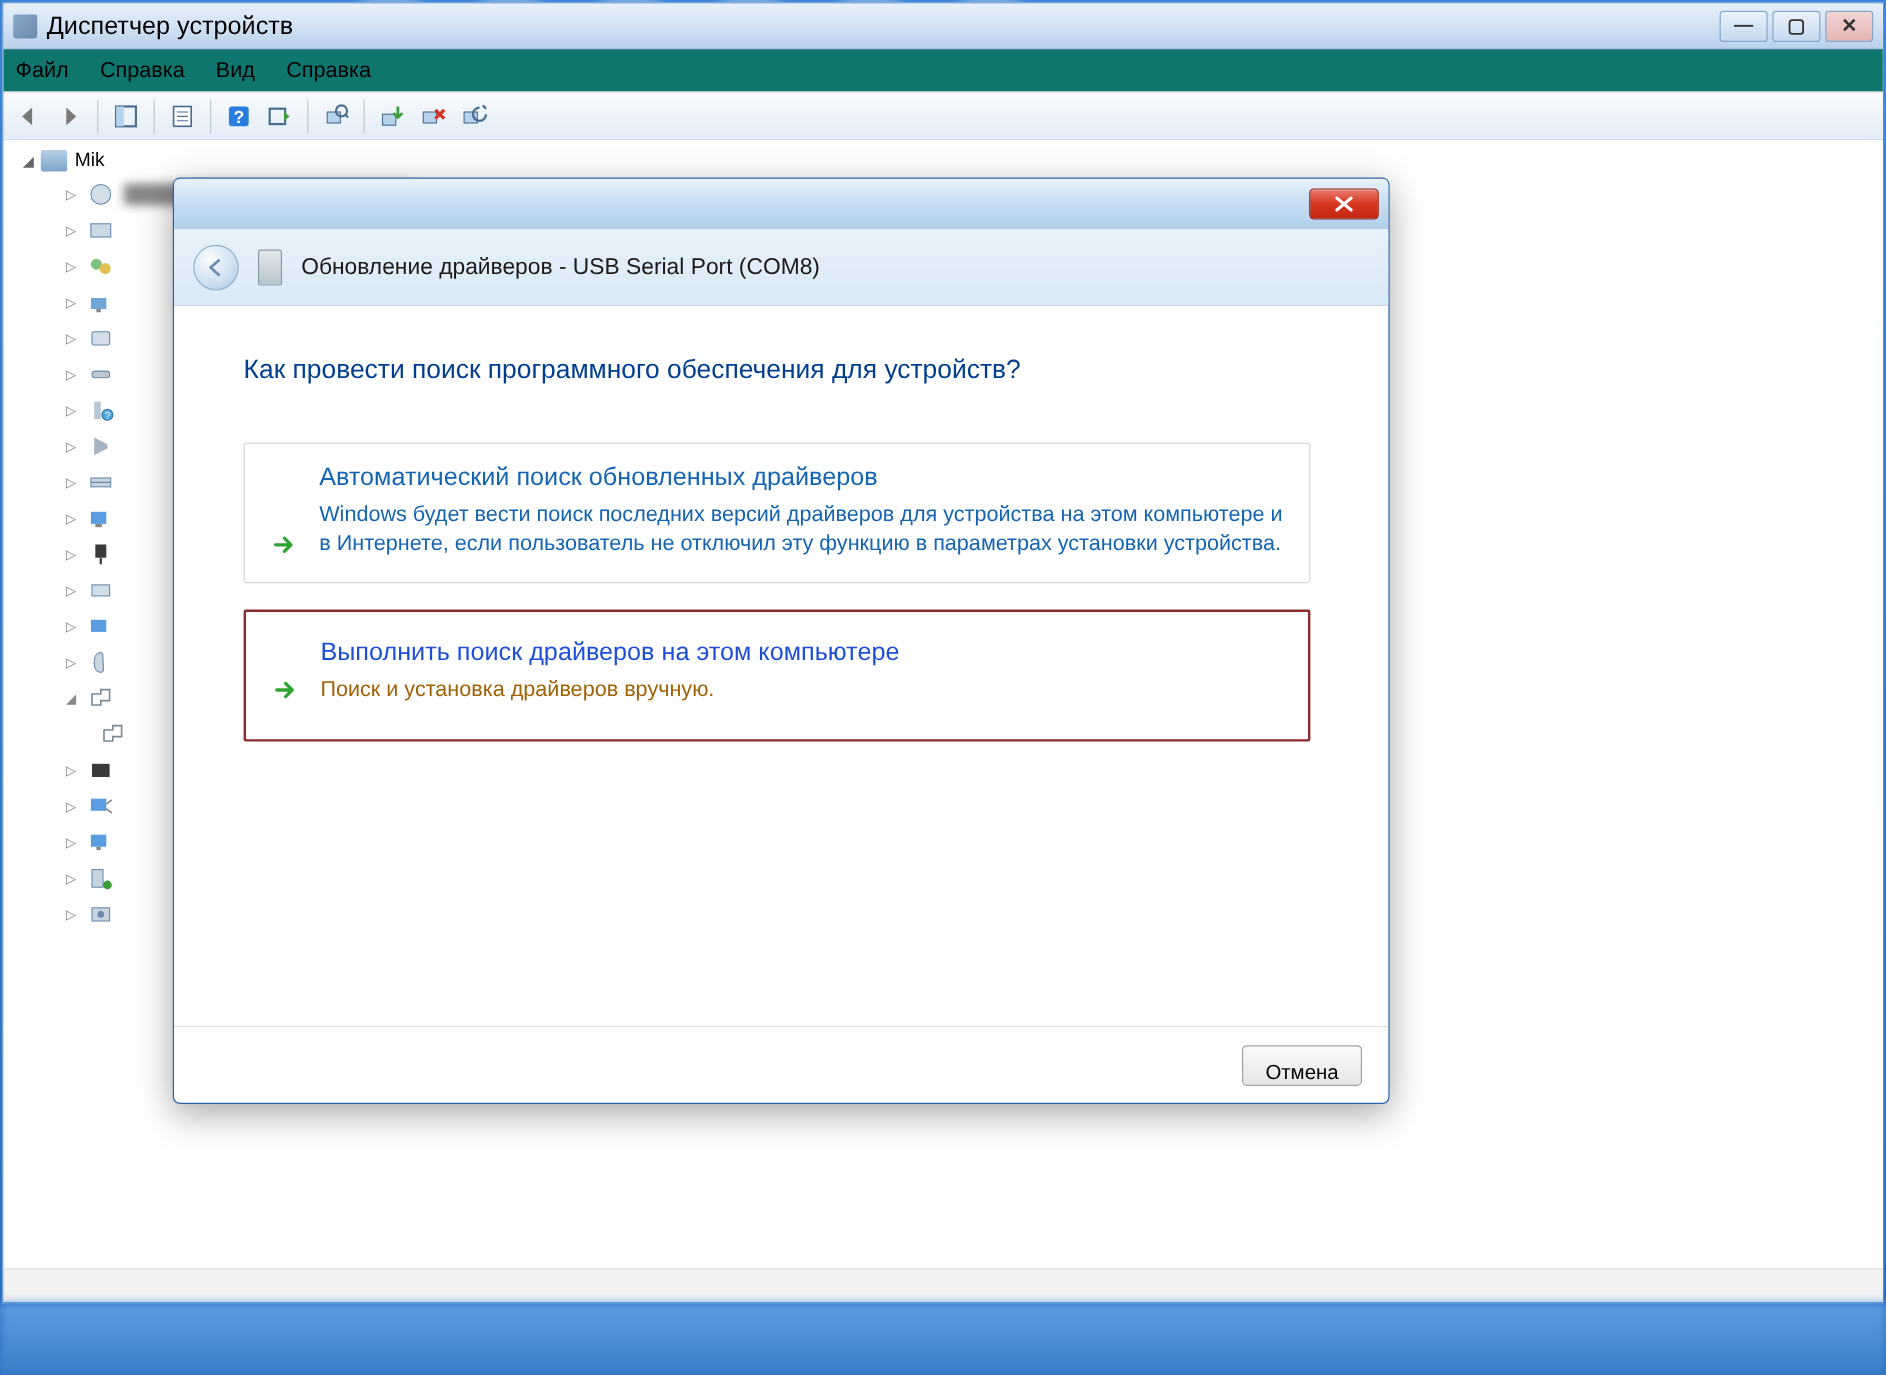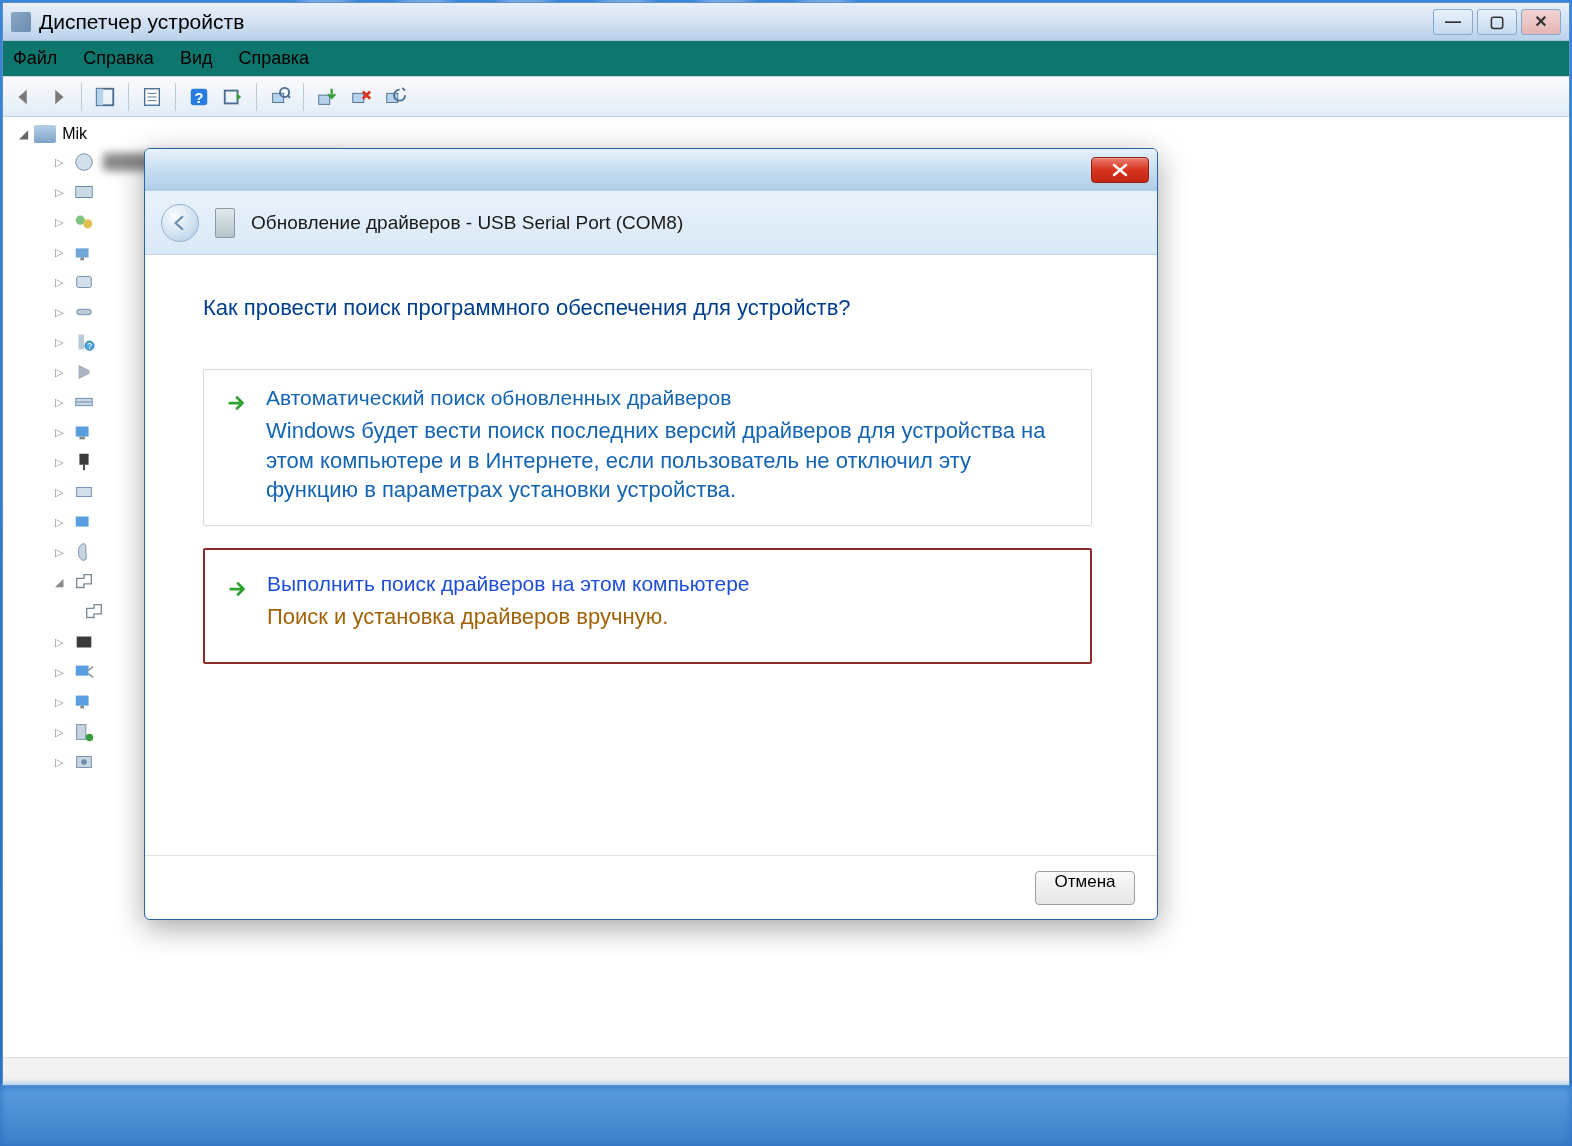--- a/index.html
+++ b/index.html
@@ -155,48 +155,49 @@
 }
 .dlg-question { font-size: 22px; color: #003e8f; margin-bottom: 48px; }
 
 .option {
   border: 1px solid #d9d9d9;
   border-radius: 2px;
   padding: 16px 22px 20px 22px;
   display: flex; gap: 16px;
   margin-bottom: 22px;
   cursor: pointer;
+  align-items: flex-end;
 }
 .option.highlight {
   border: 2px solid #8d2a2a;
   padding: 22px 22px 30px 22px;
 }
 .opt-arrow {
   width: 24px; flex-shrink: 0;
   display: flex; align-items: flex-start; padding-top: 6px;
 }
 .opt-arrow svg { width: 22px; height: 22px; }
 .opt-text { flex: 1; }
 .opt-title { font-size: 21px; color: #1464b4; margin-bottom: 6px; }
 .option.highlight .opt-title { color: #1d4ed8; }
-.opt-desc { font-size: 22px; color: #1464b4; line-height: 1.35; }
+.opt-desc { font-size: 18px; color: #1464b4; line-height: 1.35; }
 .option.highlight .opt-desc { color: #a16207; }
 
 .dialog-footer {
   height: 64px;
   display: flex; align-items: center; justify-content: flex-end;
   padding: 0 22px;
   border-top: 1px solid #e2e2e2;
 }
 .btn-cancel {
   min-width: 100px; height: 34px;
   background: linear-gradient(180deg,#fafafa,#e6e6e6);
   border: 1px solid #a0a0a0; border-radius: 4px;
   font-size: 17px; padding: 0 18px;
-  display: flex; align-items: flex-start; justify-content: center;
+  display: flex; align-items: flex-end; justify-content: center;
 }
 
 
 .ico-computer { background: linear-gradient(180deg,#b7cfe6,#7da4c9); border-radius: 2px; }
 .ico { width: 22px; height: 18px; display: inline-block; border-radius: 2px; }
 </style>
 </head>
 <body>
 
 <div class="bg-blur">

